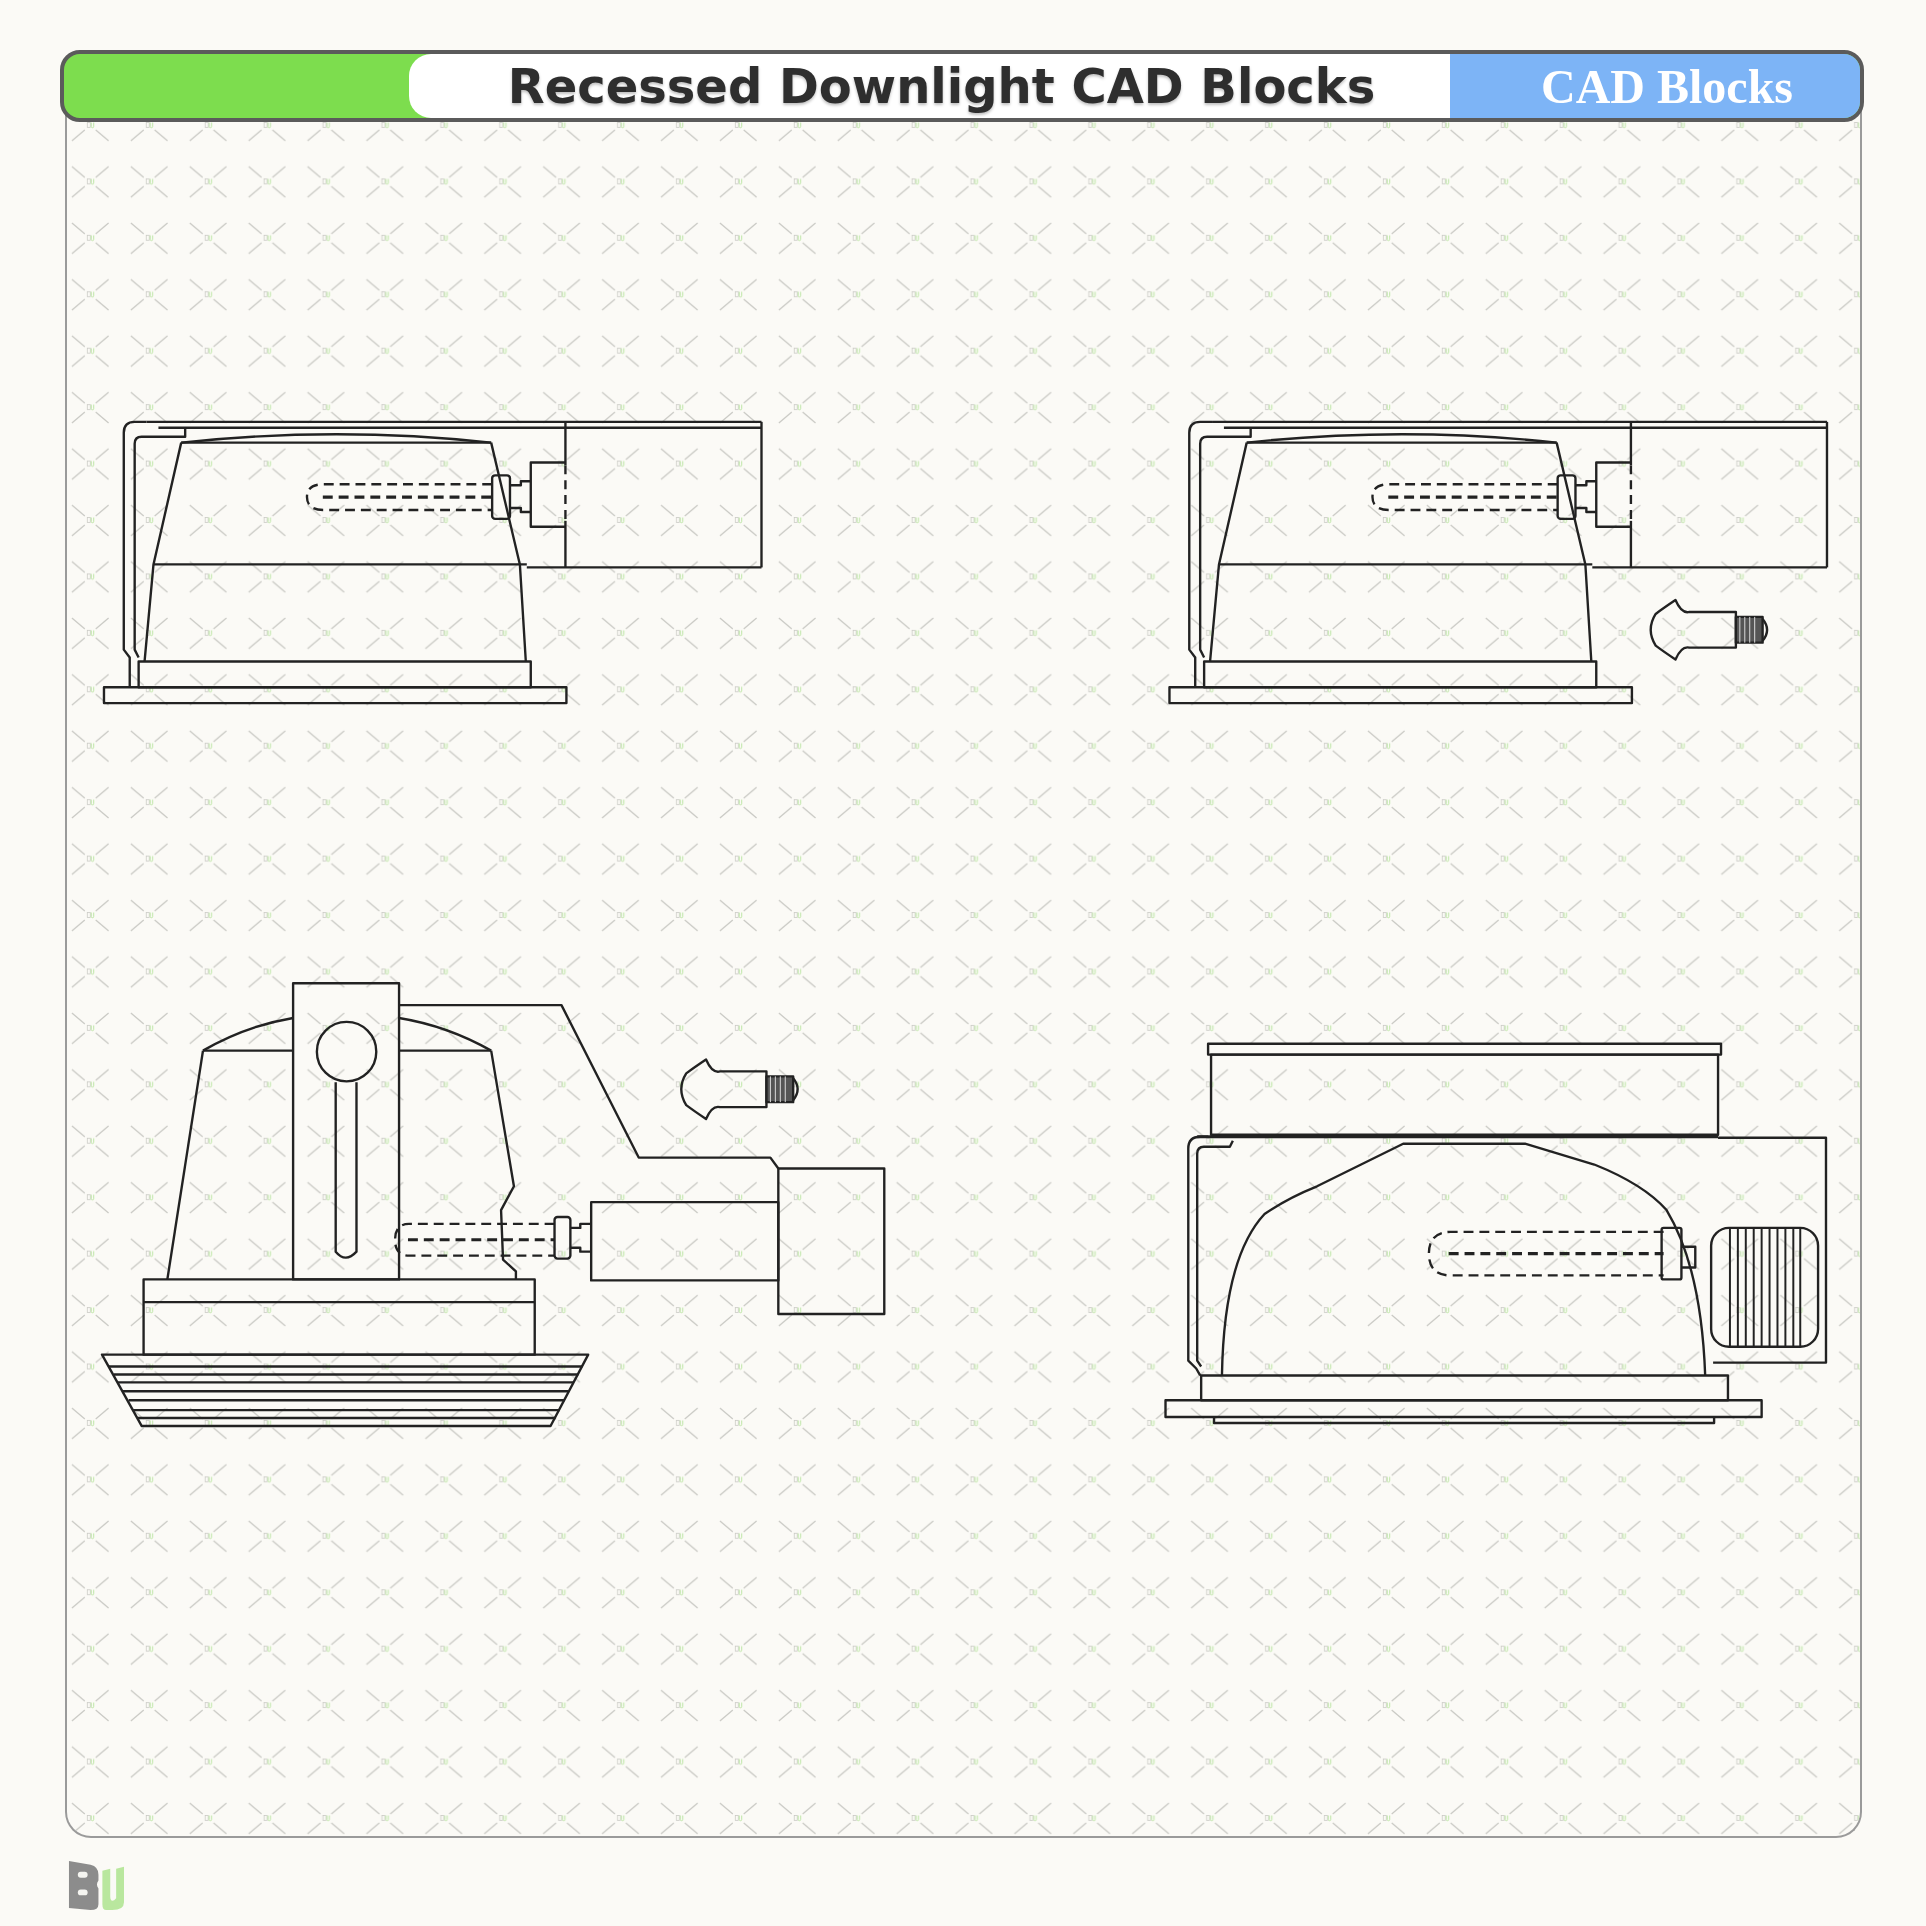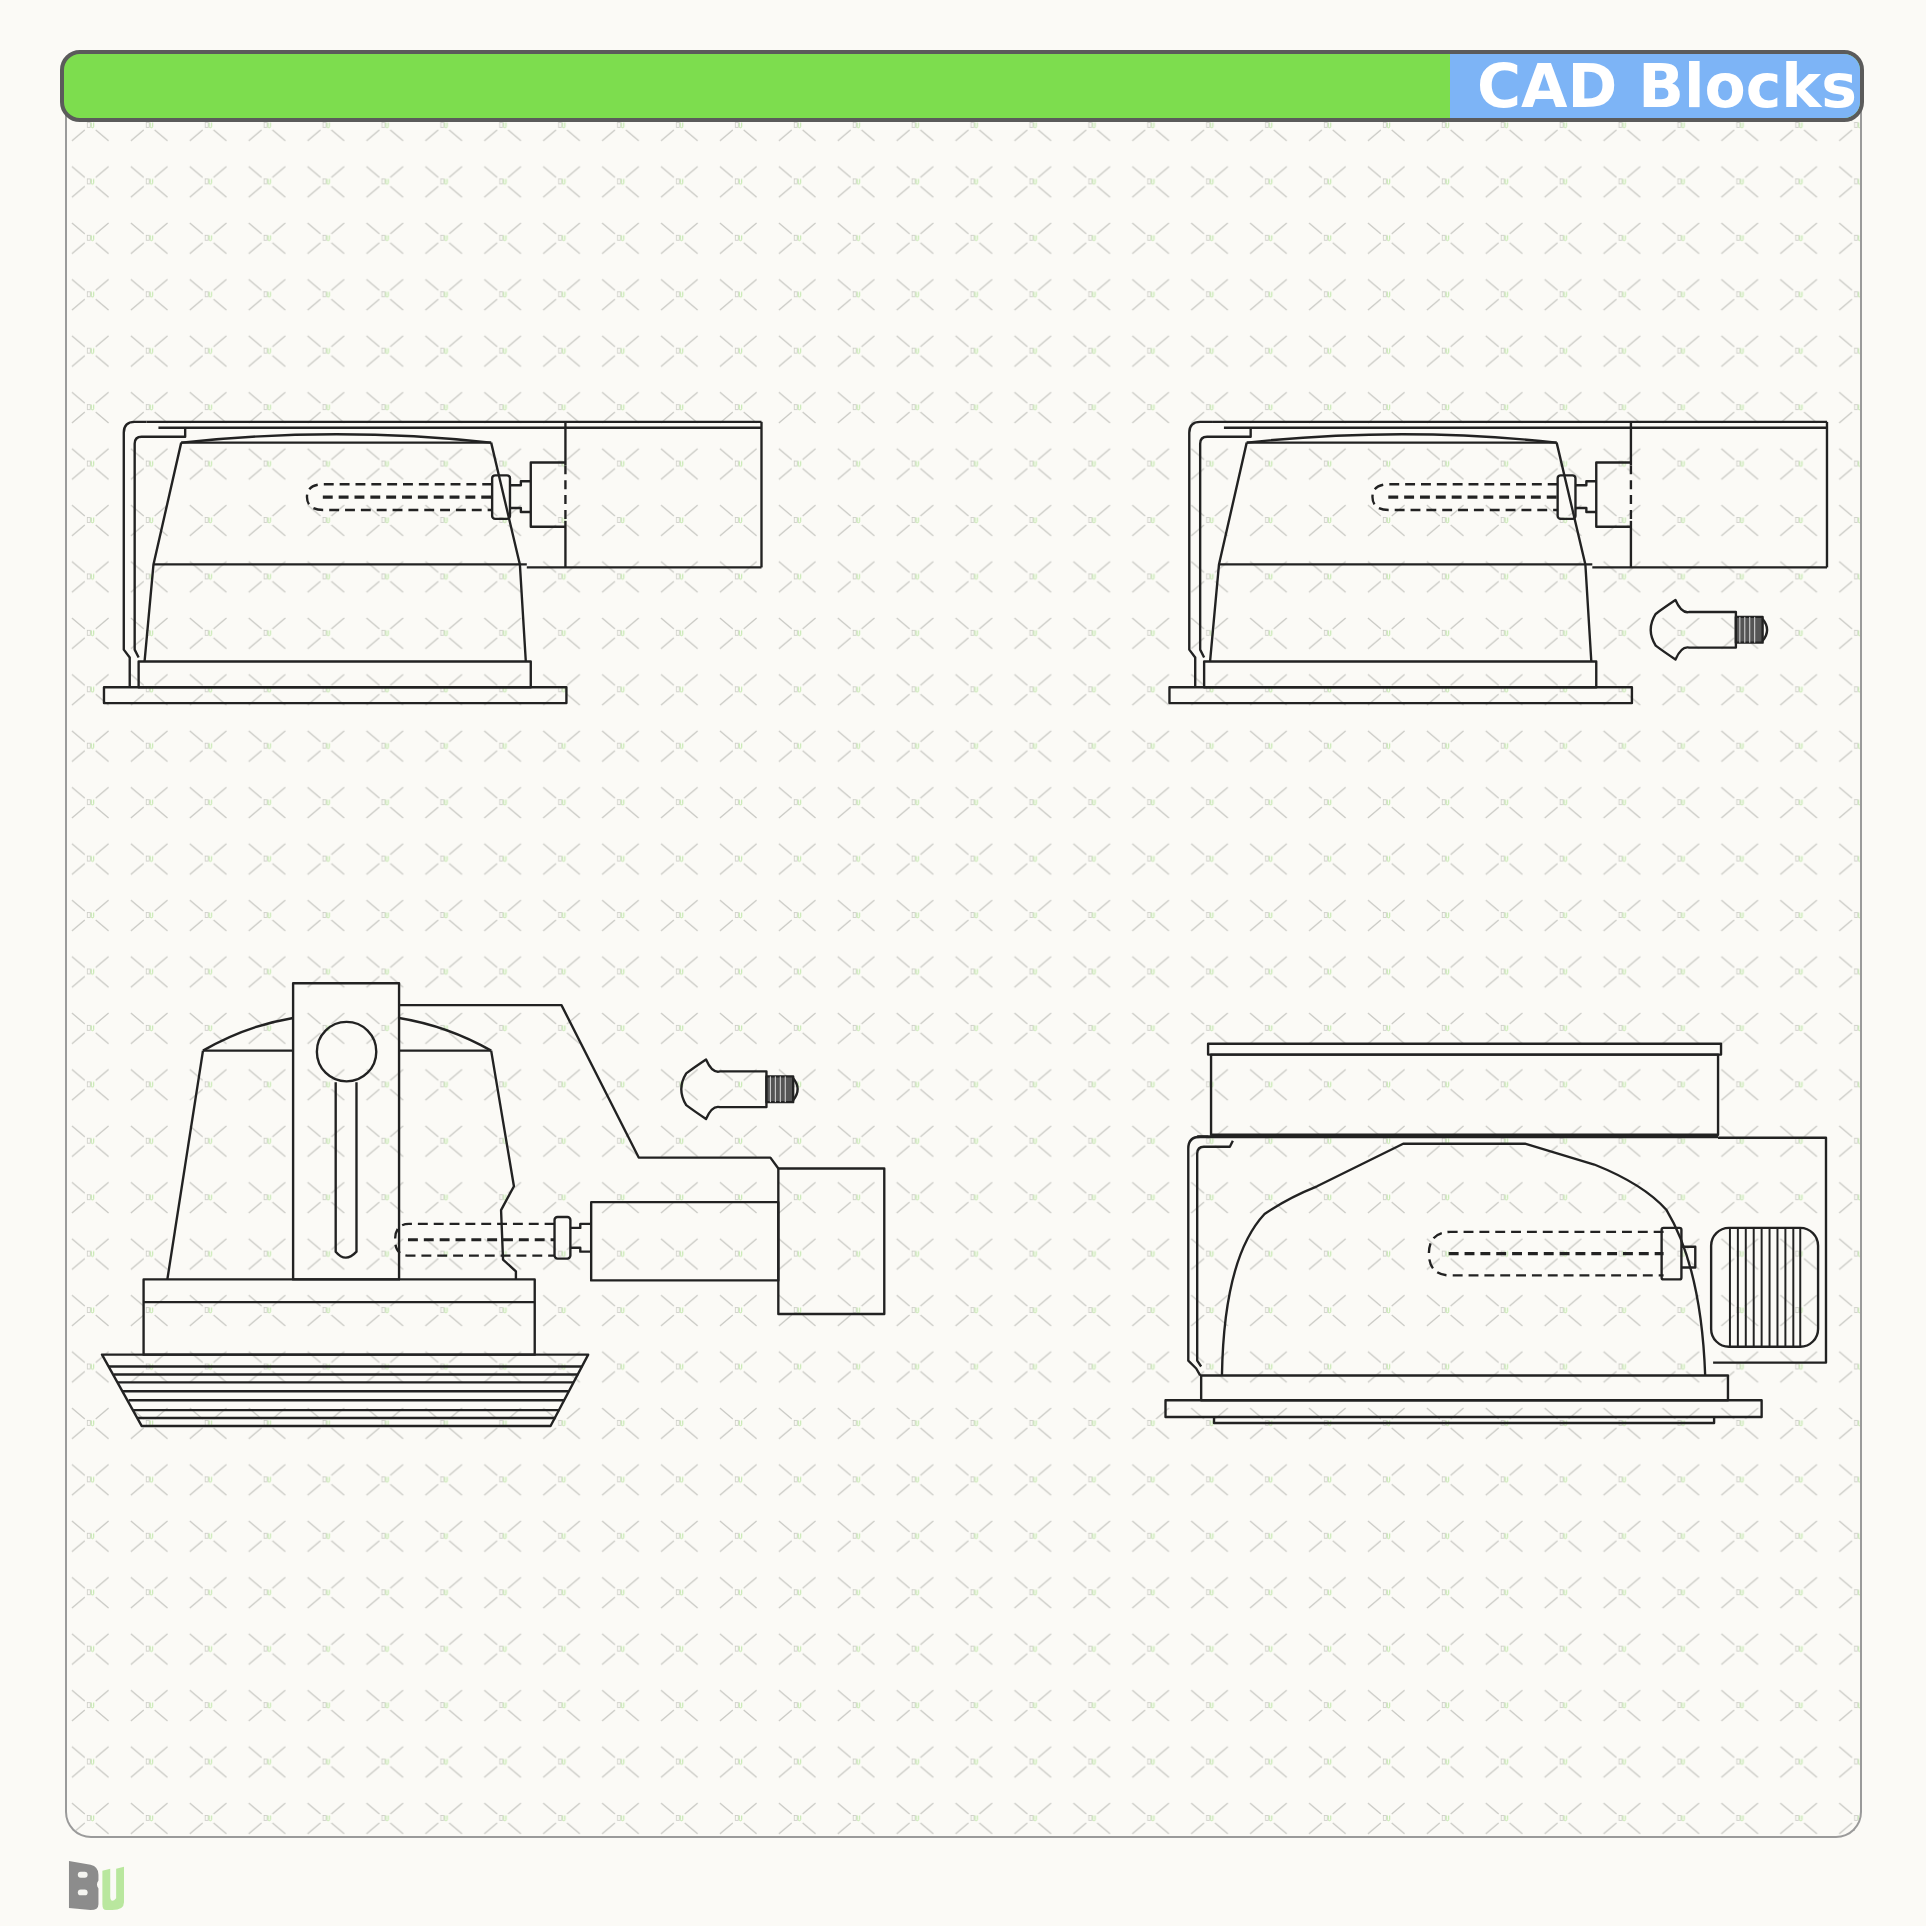--- a/index.html
+++ b/index.html
@@ -32,31 +32,34 @@
     background: #ffffff; border-radius: 22px;
     display: flex; align-items: center; justify-content: center;
     color: #2e2e2e; font-weight: bold; font-size: 48px;
     text-shadow: 0 2px 3px rgba(0,0,0,0.25);
   }
   .header .cat {
     position: absolute; left: 1386px; top: 0; right: 0; height: 100%;
     background: #7db4f6;
     display: flex; align-items: center; justify-content: center;
     padding-left: 24px;
-    color: #ffffff; font-weight: bold; font-size: 60px;
+    color: #ffffff; font-weight: bold; font-size: 48px; font-family: Liberation Serif, serif;
   }
   .header .cat span { position: relative; z-index: 1; }
   .header .title-pill span { position: relative; z-index: 1; }
   svg.drawing { position: absolute; left: 0; top: 0; z-index: 1; }
   .logo { position: absolute; left: 63px; top: 1857px; width: 65px; height: 57px; z-index: 2; }
 </style>
 </head>
 <body>
 
 <div class="header">
+  <div class="title-pill">
+    <span>Recessed Downlight CAD Blocks</span>
+  </div>
   <div class="cat">
     <span>CAD Blocks</span>
   </div>
 </div>
 
 <div class="frame">
   <svg class="pattern" width="1793" height="1737" viewBox="0 0 1811 1754">
     <defs>
       <pattern id="wm" x="-6" y="-2" width="59.5" height="57" patternUnits="userSpaceOnUse">
         <g stroke="#c9c9c4" stroke-width="1.3" fill="none">

